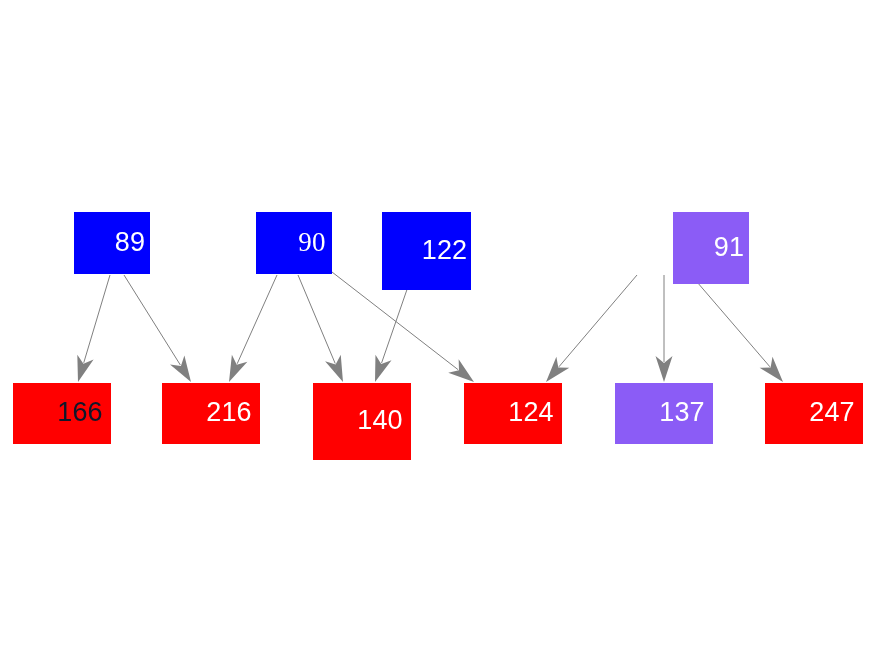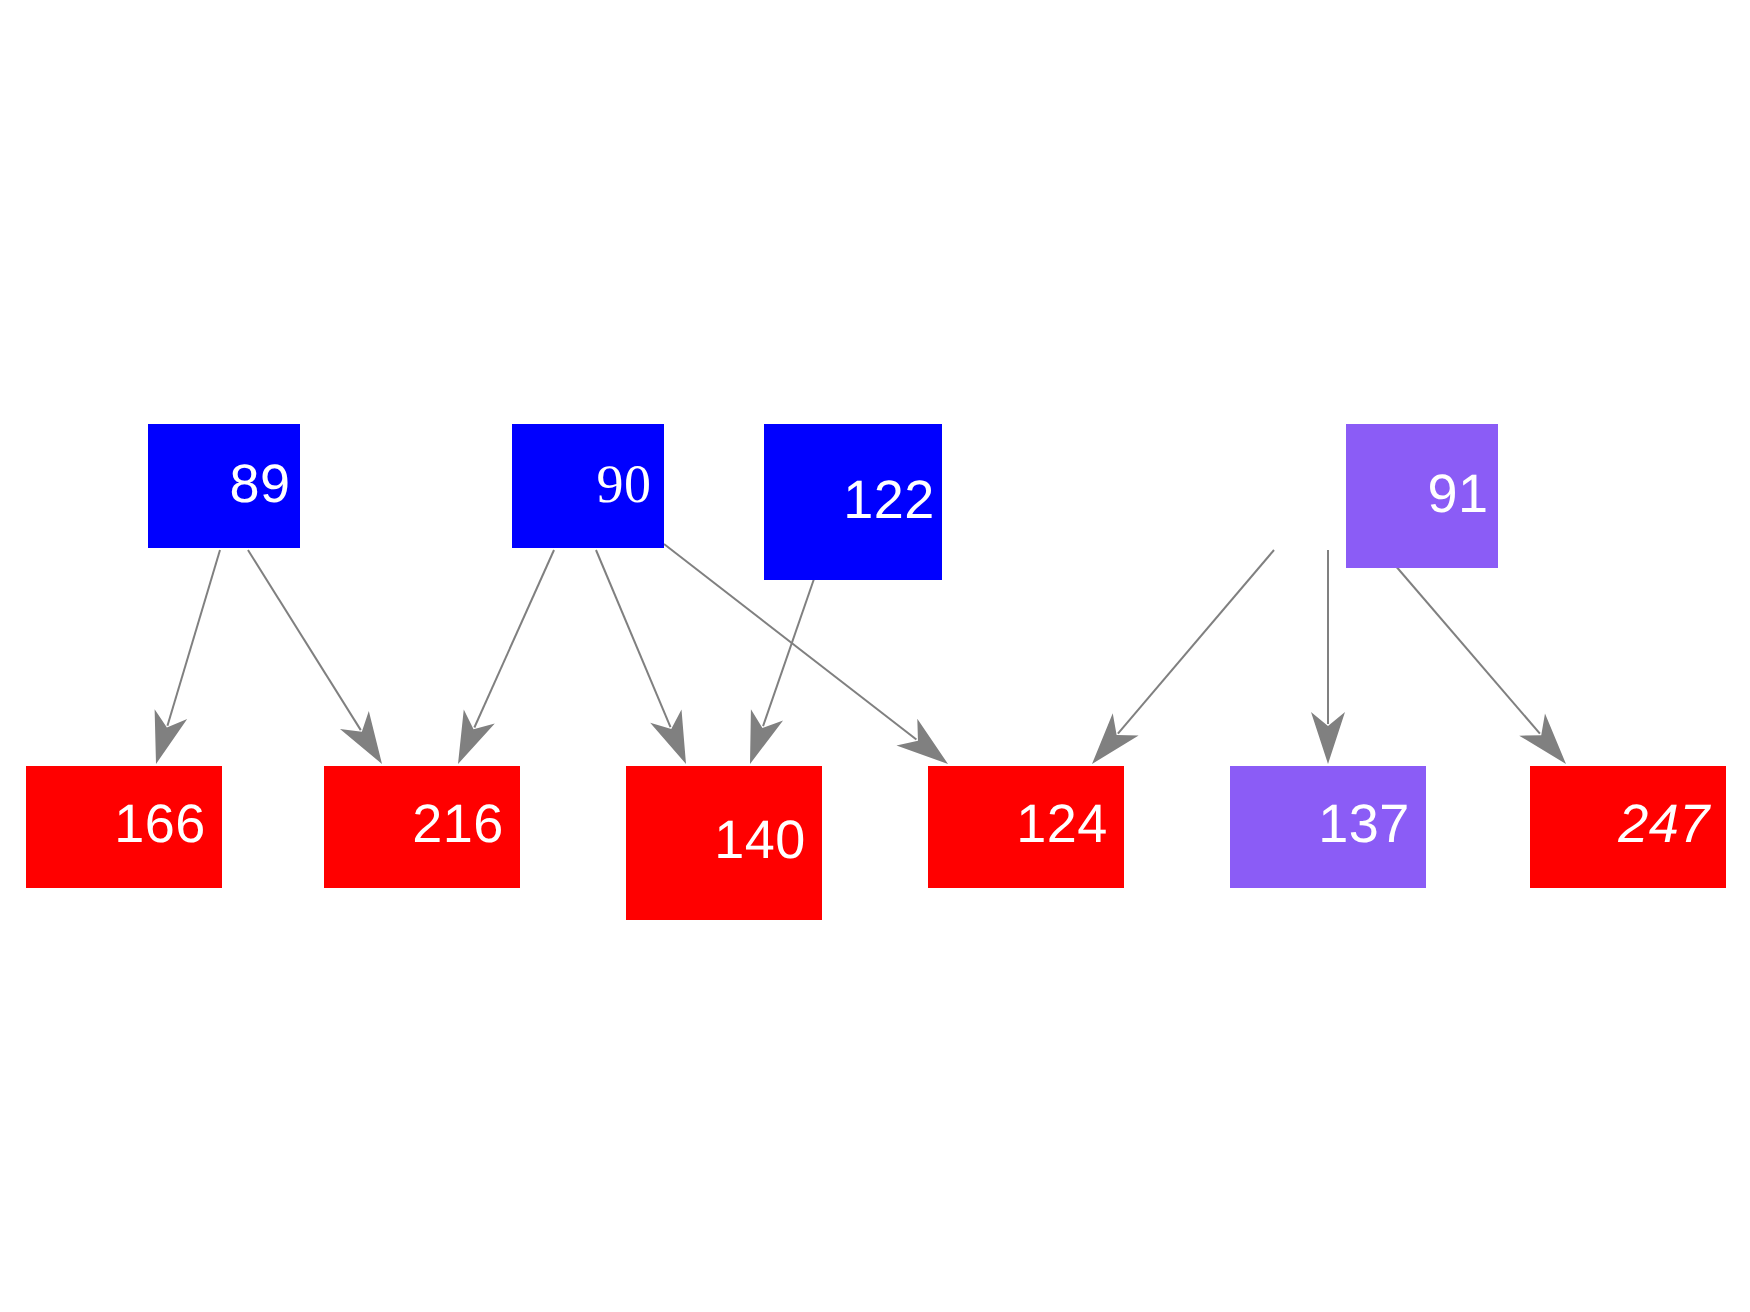--- a/index.html
+++ b/index.html
@@ -91,32 +91,32 @@
       </div>
       <div class="node" style="left: 256px; top: 212px; width: 76px; height: 62px; background: rgb(0, 0, 255); color: rgb(255, 255, 255); font-family: Liberation Serif, serif;">
         <span class="node-label">90</span>
       </div>
       <div class="node" style="left: 382px; top: 212px; width: 89px; height: 78px; background: rgb(0, 0, 255); color: rgb(255, 255, 255);">
         <span class="node-label">122</span>
       </div>
       <div class="node" style="left: 626px; top: 212px; width: 76px; height: 72px; background: #8b5cf6; color: rgb(255, 255, 255); margin-left: 47px;">
         <span class="node-label">91</span>
       </div>
-      <div class="node" style="left: 13px; top: 383px; width: 98px; height: 61px; background: rgb(255, 0, 0); color: #ffffff;">
+      <div class="node" style="left: 13px; top: 383px; width: 98px; height: 61px; background: rgb(255, 0, 0); color: #0f172a;">
         <span class="node-label">166</span>
       </div>
       <div class="node" style="left: 162px; top: 383px; width: 98px; height: 61px; background: rgb(255, 0, 0); color: rgb(255, 255, 255);">
         <span class="node-label">216</span>
       </div>
       <div class="node" style="left: 313px; top: 383px; width: 98px; height: 77px; background: rgb(255, 0, 0); color: rgb(255, 255, 255);">
         <span class="node-label">140</span>
       </div>
       <div class="node" style="left: 464px; top: 383px; width: 98px; height: 61px; background: rgb(255, 0, 0); color: rgb(255, 255, 255);">
         <span class="node-label">124</span>
       </div>
       <div class="node" style="left: 615px; top: 383px; width: 98px; height: 61px; background: #8b5cf6; color: rgb(255, 255, 255);">
         <span class="node-label">137</span>
       </div>
-      <div class="node" style="left: 765px; top: 383px; width: 98px; height: 61px; background: rgb(255, 0, 0); color: rgb(255, 255, 255); font-style: italic;">
+      <div class="node" style="left: 765px; top: 383px; width: 98px; height: 61px; background: rgb(255, 0, 0); color: rgb(255, 255, 255);">
         <span class="node-label">247</span>
       </div>
     </div>
 </div>
 
 </body></html>

